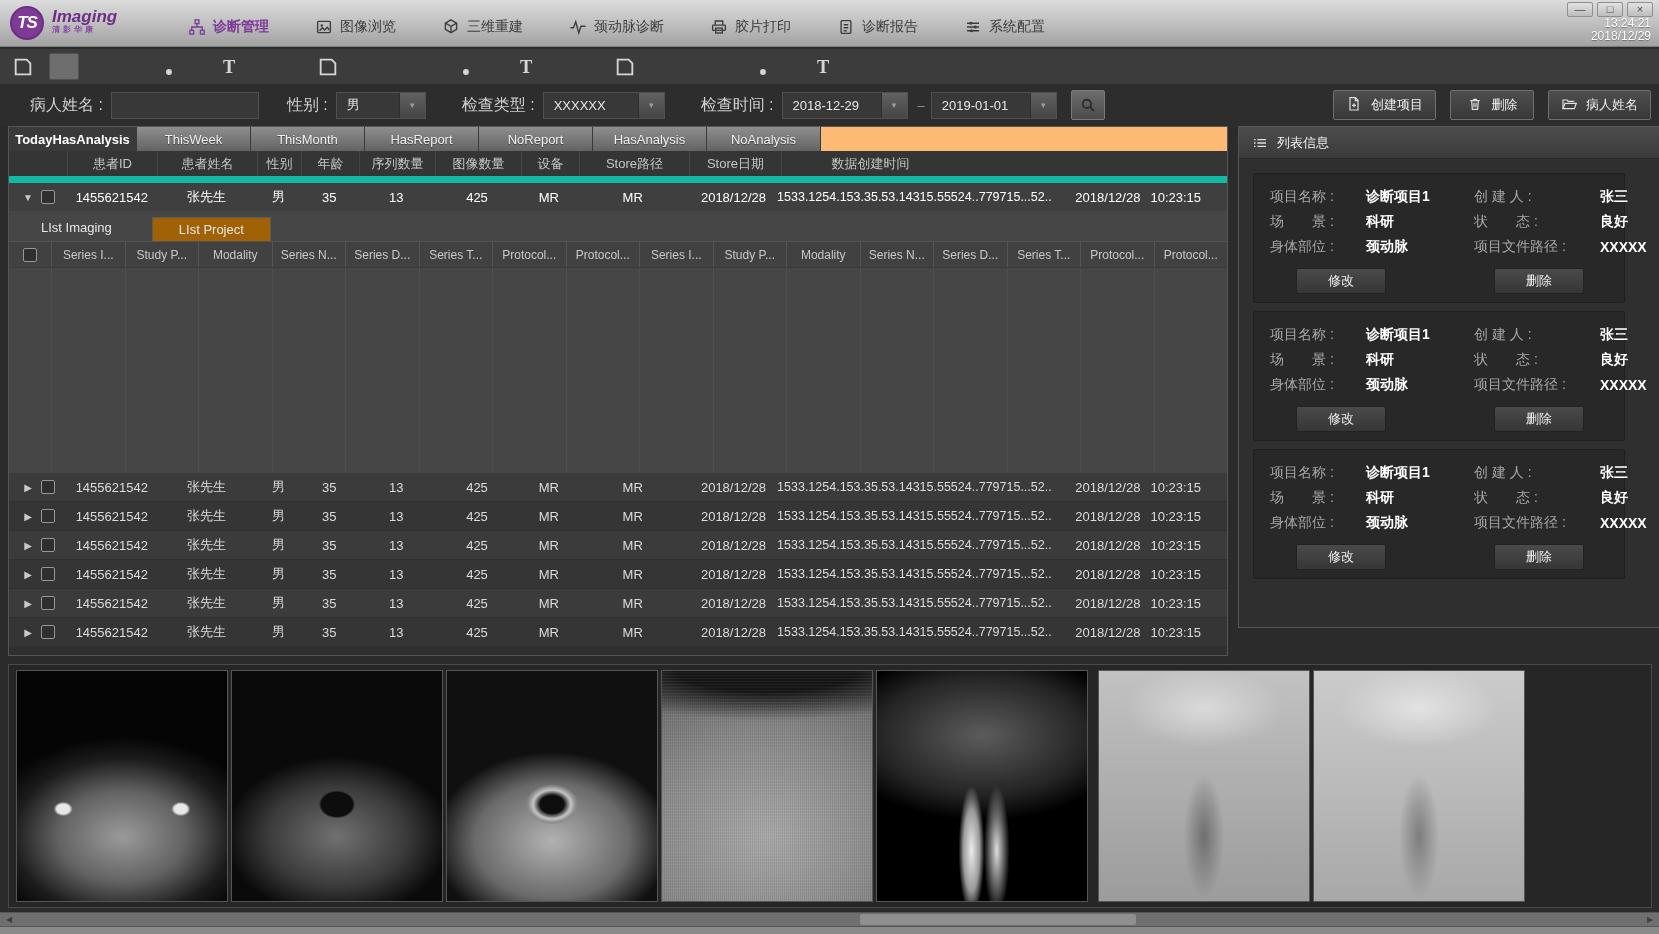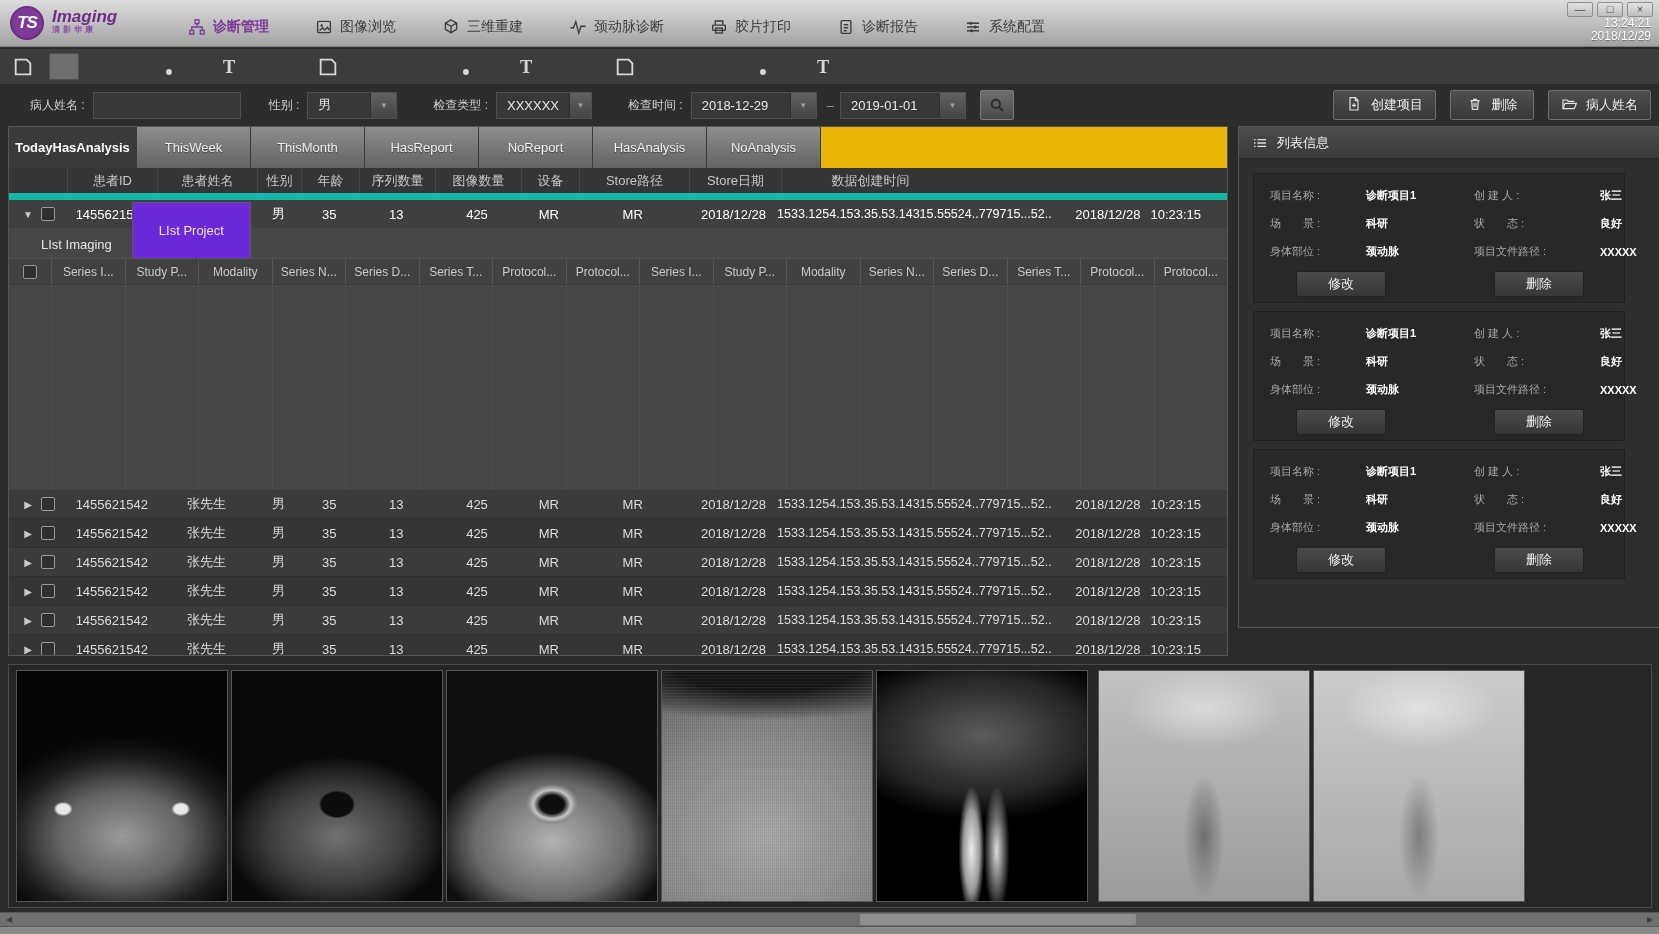--- a/index.html
+++ b/index.html
@@ -38,21 +38,21 @@
   .toolbar { position:absolute; left:0; top:48px; width:1659px; height:36px; background:#3c3c3c;
     border-top:1px solid #2a2a2a; display:flex; align-items:center; padding-left:8px; gap:3px; }
   .tool { width:30px; height:30px; display:flex; align-items:center; justify-content:center;
     color:#d6d6d6; border-radius:2px; cursor:pointer; }
   .tool svg { width:22px; height:22px; }
   .tool.sel { background:#6e6e6e; }
 
   
   .filterbar { position:absolute; left:0; top:84px; width:1659px; height:42px; background:#2d2d2d;
     display:flex; align-items:center; padding:0 8px; }
-  .flabel { color:#cfcfcf; font-size:12px; white-space:nowrap; }
+  .flabel { color:#cfcfcf; font-size:16px; white-space:nowrap; }
   .finput { width:148px; height:27px; background:#383838; border:1px solid #505050; color:#e8e8e8;
     margin-left:8px; padding:0 6px; font-size:13px; }
   .sel { display:flex; align-items:stretch; height:27px; margin-left:8px; cursor:pointer;
     border:1px solid #505050; background:#383838; }
   .sel-val { display:flex; align-items:center; padding:0 10px; color:#e8e8e8; font-size:13px; }
   .sel-arrow { width:26px; display:flex; align-items:center; justify-content:center;
     background:linear-gradient(#616161,#454545); border-left:1px solid #2e2e2e; color:#9e9e9e;
     font-size:8px; }
   .dash { color:#9a9a9a; margin:0 6px 0 10px; font-size:13px; }
   .search-btn { width:34px; height:30px; margin-left:14px; border:1px solid #7a7a7a; border-radius:2px;
@@ -61,21 +61,21 @@
   .search-btn svg { width:18px; height:18px; stroke:#2b2b2b; fill:none; stroke-width:2.4; }
   .fb-right { margin-left:auto; display:flex; gap:14px; }
   .act-btn { height:30px; min-width:84px; padding:0 12px; background:linear-gradient(#4e4e4e,#383838);
     border:1px solid #6f6f6f; border-radius:2px; color:#f0f0f0; font-size:13px; display:flex;
     align-items:center; justify-content:center; gap:7px; cursor:pointer; }
   .act-btn svg { width:16px; height:16px; stroke:#e0e0e0; fill:none; stroke-width:1.8; }
 
   
   .table-wrap { position:absolute; left:8px; top:126px; width:1220px; height:530px;
     border:1px solid #565656; background:#2f2f2f; overflow:hidden; }
-  .tabs { display:flex; height:41px; background:#eab308;text-align:center; }
+  .tabs { display:flex; height:24px; background:#fdba74;text-align:center; }
   .tab { flex:0 0 114px; display:flex; align-items:center; justify-content:center; font-size:13px;
     color:#f0f0f0; background:linear-gradient(#8e8e8e,#636363); border-right:1px solid #3a3a3a;
     text-shadow:0 1px 1px rgba(0,0,0,.45); cursor:pointer; }
   .tab:first-child { flex-basis:128px; }
   .tab.active { background:#3a3a3a; color:#ffffff; text-shadow:none; font-weight:bold; }
   .mh { display:flex; height:32px; background:#353535; border-bottom:7px solid #14b8a6; }
   .mh-cell { display:flex; align-items:center; justify-content:center; color:#c6c6c6; font-size:13px;
     border-left:1px solid #464646; cursor:pointer; }
   .mh-cell:first-child { border-left:none; }
   .prow { display:flex; height:28px; align-items:center; font-size:13px; color:#dcdcdc;
@@ -84,22 +84,22 @@
   .row-exp { background:#3f3f3f; color:#fff; height:28px; }
   .arrow { width:26px; text-align:center; color:#c9c9c9; font-size:10px; cursor:pointer; }
   .cb { width:14px; height:14px; border:1px solid #979797; border-radius:2px; background:#2f2f2f;
     display:inline-block; cursor:pointer; }
   .c-uid { font-size:12.5px; }
   .c-created span { margin:0 5px; }
 
   .subpanel { height:262px; background:#464646; }
   .subtabs { display:flex; height:30px; align-items:flex-end; padding-left:14px; }
   .subtab { font-size:13px; color:#e6e6e6; padding:6px 18px; cursor:pointer; }
-  .subtab.box { background:#6d28d9; border:1px solid #5a5a5a; border-bottom:none; margin-left:2px;
-    padding:20px 26px; }
+  .subtab.box { background:#a16207; border:1px solid #5a5a5a; border-bottom:none; margin-left:22px;
+    padding:4px 26px; }
   .sh { display:flex; height:27px; background:#414141; border-top:1px solid #535353;
     border-bottom:1px solid #3a3a3a; }
   .sh-first { flex:0 0 42px; display:flex; align-items:center; justify-content:center; }
   .sh-cell { flex:1; display:flex; align-items:center; justify-content:center; color:#c9c9c9;
     font-size:12px; border-left:1px solid #555; cursor:pointer; }
   .sub-body { display:flex; height:204px; }
   .sb-first { flex:0 0 42px; }
   .sb-cell { flex:1; border-left:1px solid #4e4e4e; }
 
   #rows .prow:nth-child(odd) { background:#3b3b3b; }
@@ -109,22 +109,22 @@
   
   .info-panel { position:absolute; left:1238px; top:126px; width:484px; height:502px;
     border:1px solid #565656; background:#2f2f2f; }
   .ip-header { height:32px; background:linear-gradient(#4c4c4c,#3a3a3a); display:flex;
     align-items:center; gap:8px; padding-left:12px; color:#f2f2f2; font-size:13px;
     border-bottom:1px solid #2a2a2a; }
   .ip-header .icn svg { stroke:#e0e0e0; }
   .ip-body { position:relative; height:468px; padding:14px 26px 0 14px; }
   .card { background:#282828; border:1px solid #1f1f1f; border-radius:2px; width:372px;
     height:130px; margin-bottom:8px; padding:14px 14px 0 16px; }
-  .card-grid { display:grid; grid-template-columns:96px 108px 126px auto; row-gap:13px;
-    font-size:11px; align-items:center; }
+  .card-grid { display:grid; grid-template-columns:96px 108px 126px auto; row-gap:7px;
+    font-size:14px; align-items:center; }
   .card-grid .lbl { color:#a6a6a6; text-align:left; white-space:nowrap; }
   .card-grid .val { color:#ffffff; font-weight:bold; white-space:nowrap; }
   .card-btns { display:flex; justify-content:center; gap:108px; margin-top:12px; }
   .card-btn { width:90px; height:26px; background:linear-gradient(#4a4a4a,#363636);
     border:1px solid #222; border-radius:2px; color:#f0f0f0; font-size:13px; cursor:pointer; }
   .vscroll { position:absolute; right:2px; top:2px; width:12px; height:464px; background:#353535;
     border:1px solid #2a2a2a; }
   .vs-arrow { position:absolute; left:0; width:10px; text-align:center; color:#9a9a9a; font-size:7px;
     cursor:pointer; }
   .vs-thumb { position:absolute; left:1px; width:8px; background:#5e5e5e; border-radius:3px;
@@ -492,21 +492,21 @@
 
   <div class="filterbar">
     <span class="flabel" style="margin-left:22px">病人姓名 :</span>
     <input class="finput" value="" style="">
     <span class="flabel" style="margin-left:28px">性别 :</span>
     <div class="sel" style="width:90px">
       <span class="sel-val">男</span>
       <span class="sel-arrow" style="margin-left:auto">▼</span>
     </div>
     <span class="flabel" style="margin-left:36px">检查类型 :</span>
-    <div class="sel" style="width:96px">
+    <div class="sel" style="width:122px">
       <span class="sel-val">XXXXXX</span>
       <span class="sel-arrow" style="margin-left:auto">▼</span>
     </div>
     <span class="flabel" style="margin-left:36px">检查时间 :</span>
     <div class="sel" style="width:126px">
       <span class="sel-val">2018-12-29</span>
       <span class="sel-arrow" style="margin-left:auto">▼</span>
     </div>
     <span class="dash">–</span>
     <div class="sel" style="width:126px;margin-left:0">

